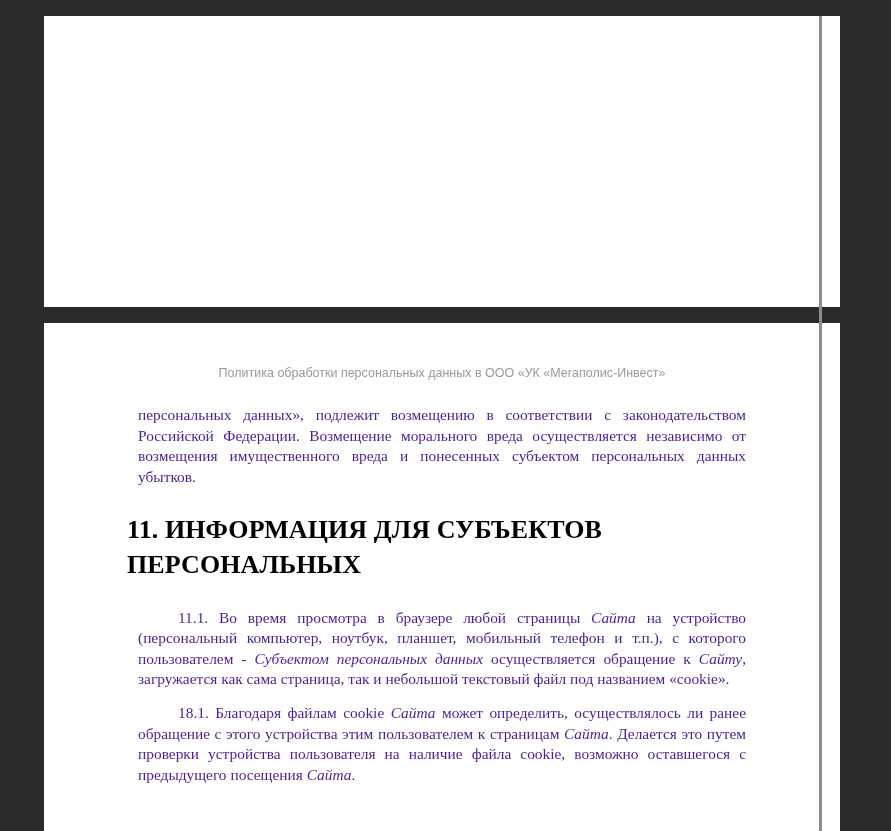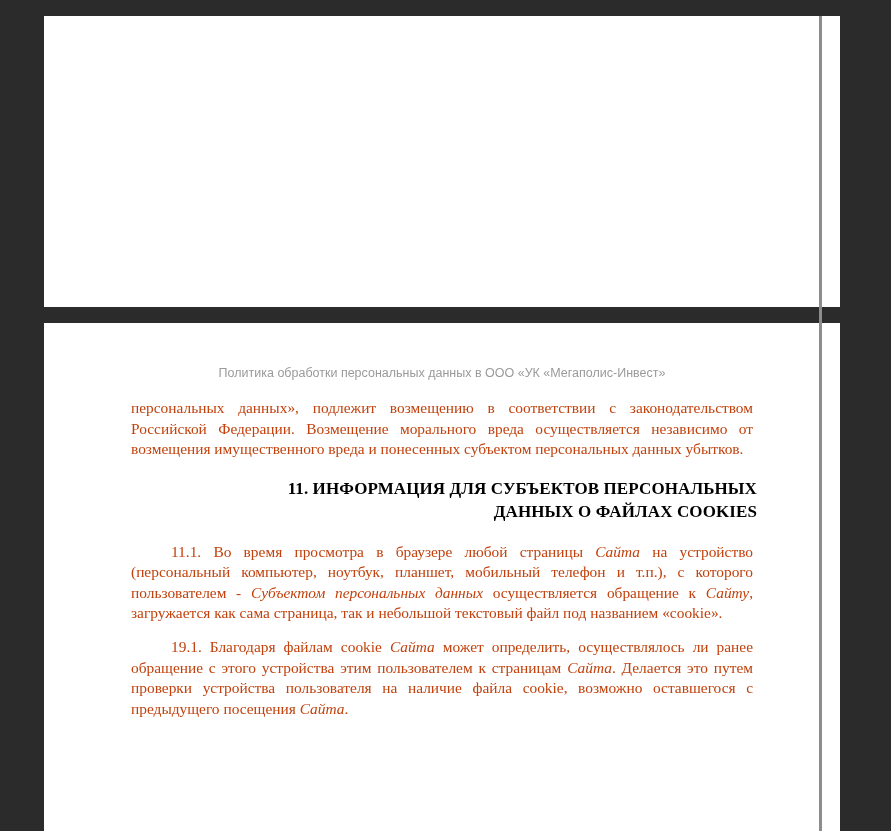--- a/index.html
+++ b/index.html
@@ -49,36 +49,36 @@
   }
 
   .page-body {
     width: 630px;
     margin: 0 auto;
   }
 
   .doc-heading {
     font-family: "Liberation Serif", "DejaVu Serif", serif;
     font-weight: bold;
-    font-size: 17px;
+    font-size: 26px;
     line-height: 1.35;
-    text-align: right;
+    text-align: left;
     color: #000;
     margin: 0;
     letter-spacing: 0.1px;
   }
 
   .para {
     font-family: "Liberation Serif", "DejaVu Serif", serif;
     font-size: 15.4px;
     line-height: 20.6px;
-    color: #c2410c;
+    color: #4c1d95;
     text-align: justify;
     text-indent: 40px;
-    margin: 4px;
+    margin: 11px;
     -webkit-hyphens: none;
     hyphens: none;
   }
 
   .para.cont {
     text-indent: 0;
   }
 
   .para + .para {
     margin-top: 13px;
@@ -129,26 +129,25 @@
 
   <div class="page" id="page-21" style="background: rgb(255, 255, 255);">
     <div class="page-body">
       <div class="spacer-xl"></div>
       <p class="running-header">Политика обработки персональных данных в ООО «УК «Мегаполис-Инвест»</p>
       <div class="spacer-sm"></div>
       <p class="para cont">персональных данных», подлежит возмещению в соответствии с законодательством Российской Федерации. Возмещение морального вреда осуществляется независимо от возмещения имущественного вреда и понесенных субъектом персональных данных убытков.</p>
       <div class="spacer-sm"></div>
       <h2 class="doc-heading">
         <span>11. ИНФОРМАЦИЯ ДЛЯ СУБЪЕКТОВ ПЕРСОНАЛЬНЫХ</span><br>
-        <span>ДАННЫХ О ФАЙЛАХ COOKIES</span>
       </h2>
       <div class="spacer-sm"></div>
       <div id="rich-paragraphs">
           <p class="para"><span>11.1. Во время просмотра в браузере любой страницы </span><i>Сайта</i><span> на устройство (персональный компьютер, ноутбук, планшет, мобильный телефон и т.п.), с которого пользователем - </span><i>Субъектом персональных данных</i><span> осуществляется обращение к </span><i>Сайту</i><span>, загружается как сама страница, так и небольшой текстовый файл под названием «cookie».</span></p>
-          <p class="para"><span>19.1. Благодаря файлам cookie </span><i>Сайта</i><span> может определить, осуществлялось ли ранее обращение с этого устройства этим пользователем к страницам </span><i>Сайта</i><span>. Делается это путем проверки устройства пользователя на наличие файла cookie, возможно оставшегося с предыдущего посещения </span><i>Сайта</i><span>.</span></p>
+          <p class="para"><span>18.1. Благодаря файлам cookie </span><i>Сайта</i><span> может определить, осуществлялось ли ранее обращение с этого устройства этим пользователем к страницам </span><i>Сайта</i><span>. Делается это путем проверки устройства пользователя на наличие файла cookie, возможно оставшегося с предыдущего посещения </span><i>Сайта</i><span>.</span></p>
         </div>
     </div>
   </div>
 
   <div id="scrollbar-track" style="background: rgb(111, 111, 111);">
     <div id="scrollbar-thumb"></div>
   </div>
 
 </div>
 

